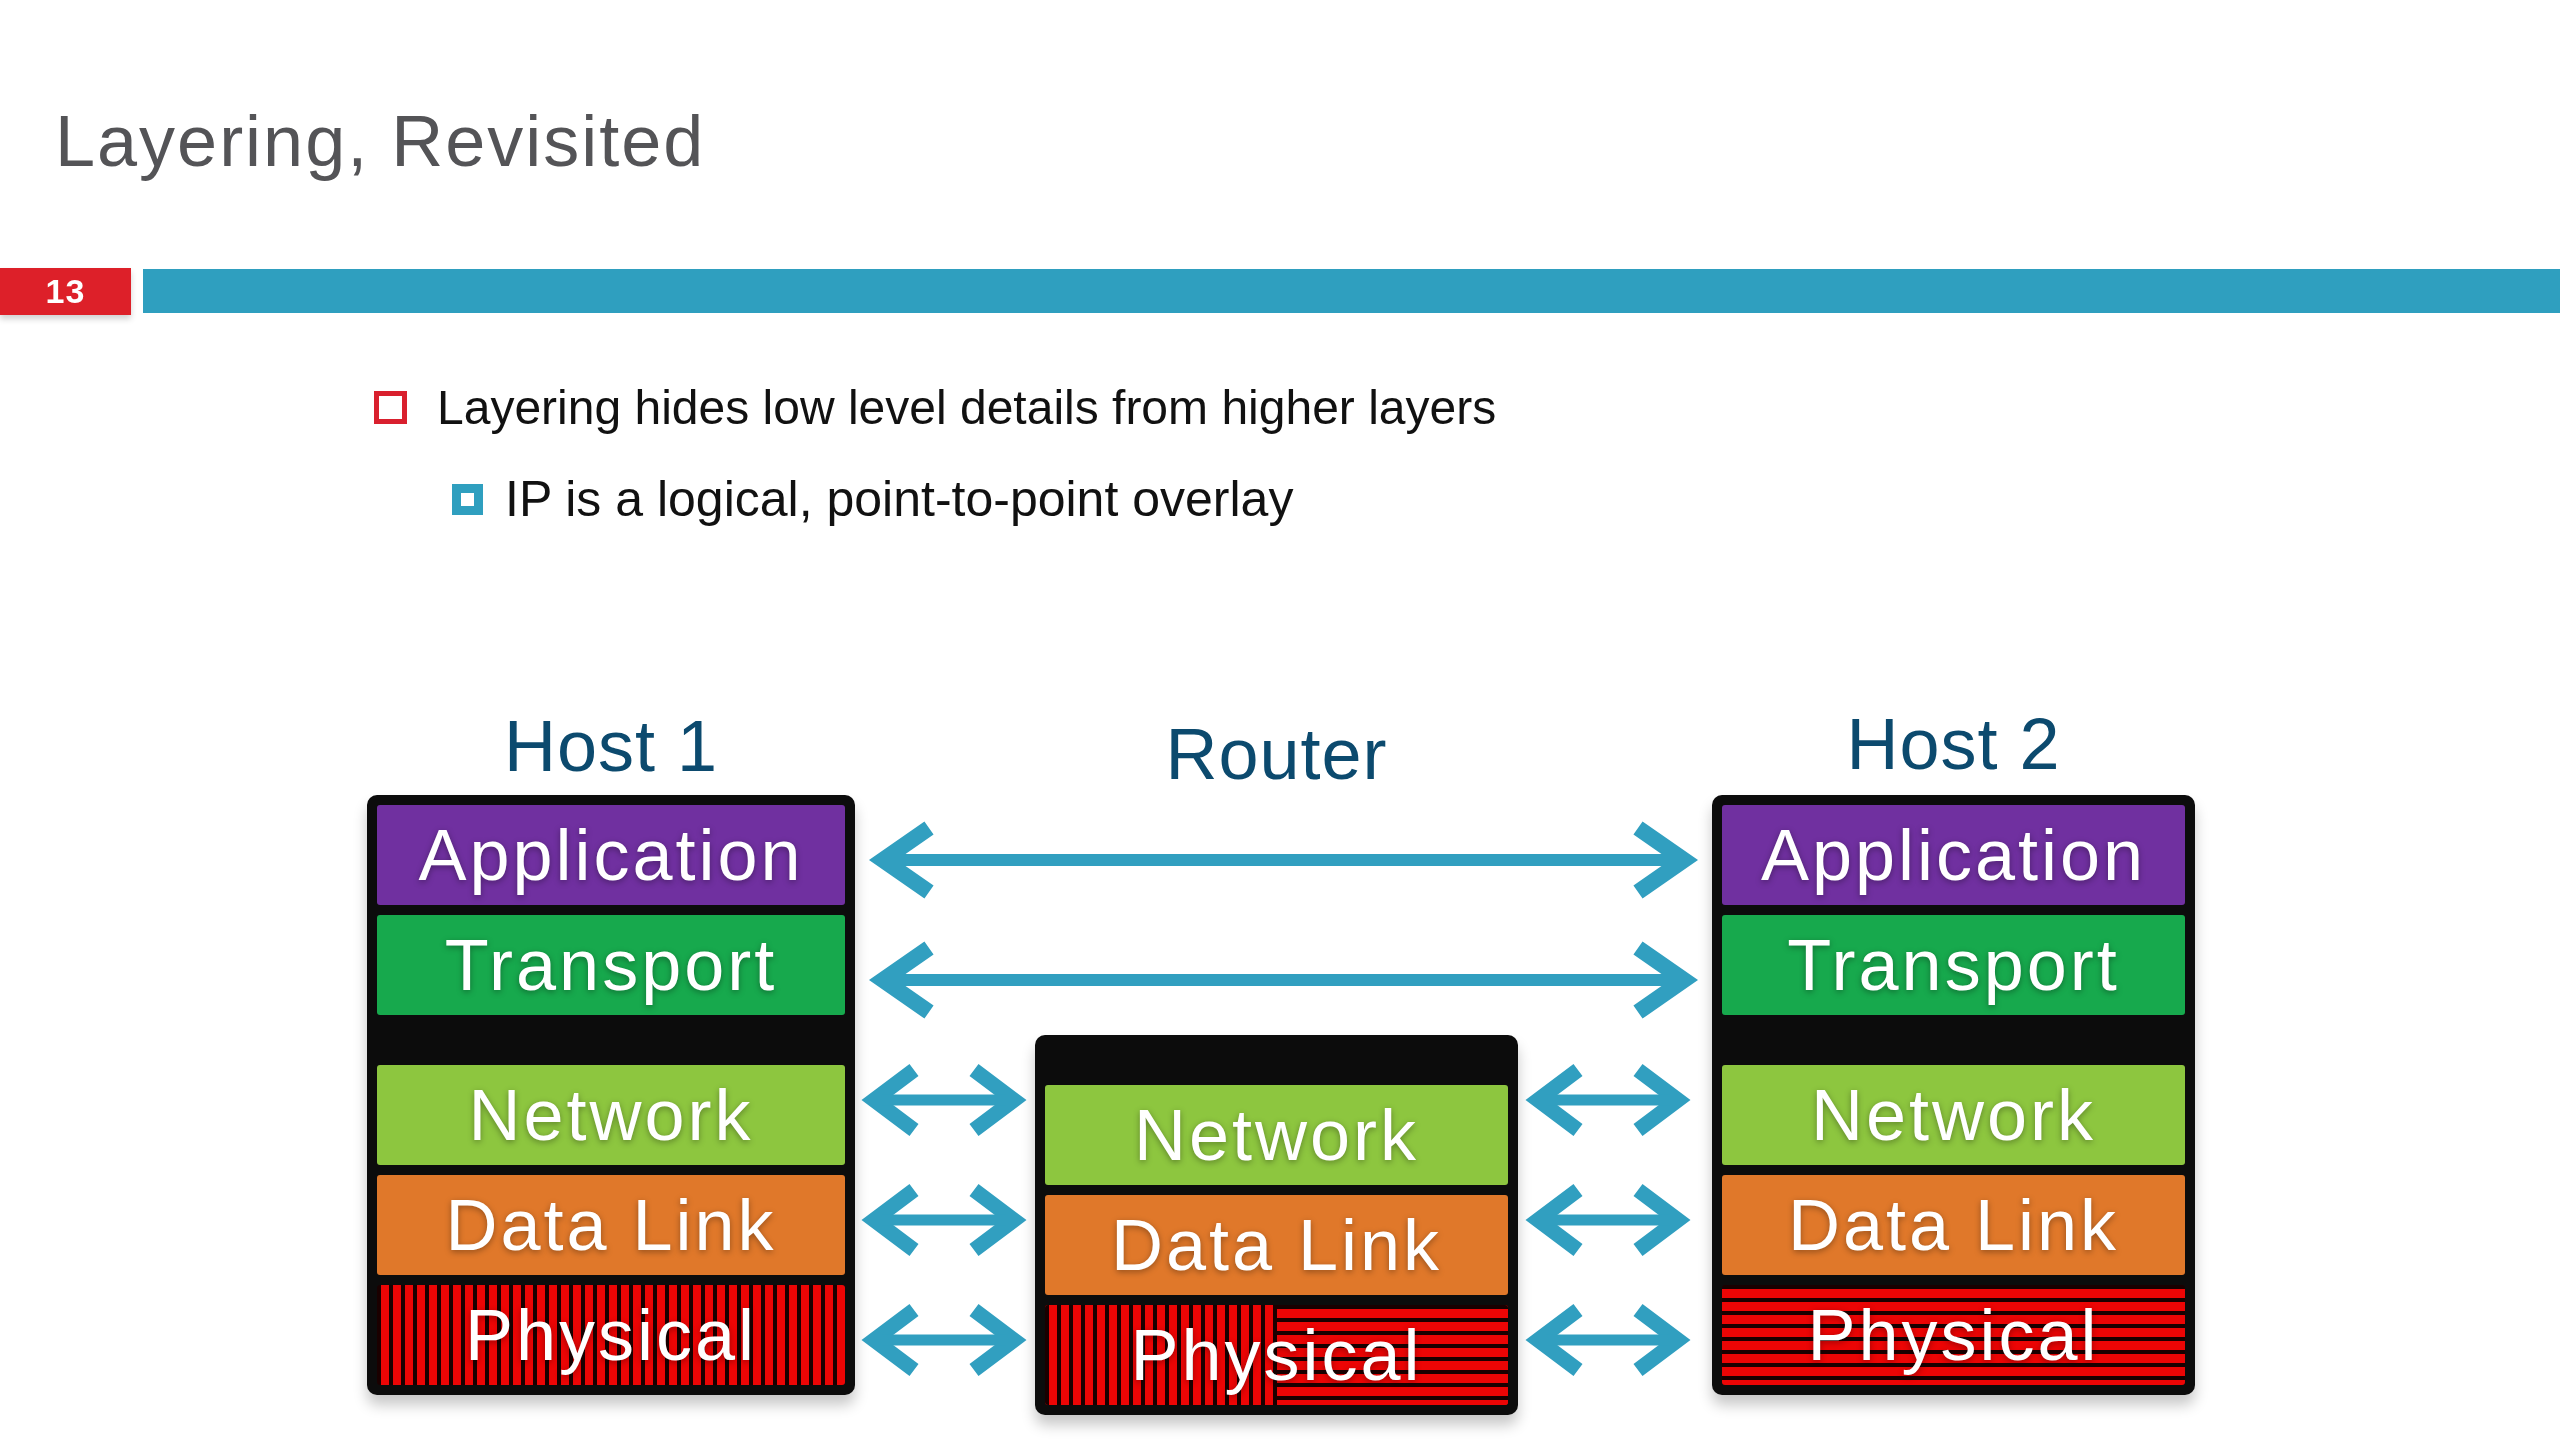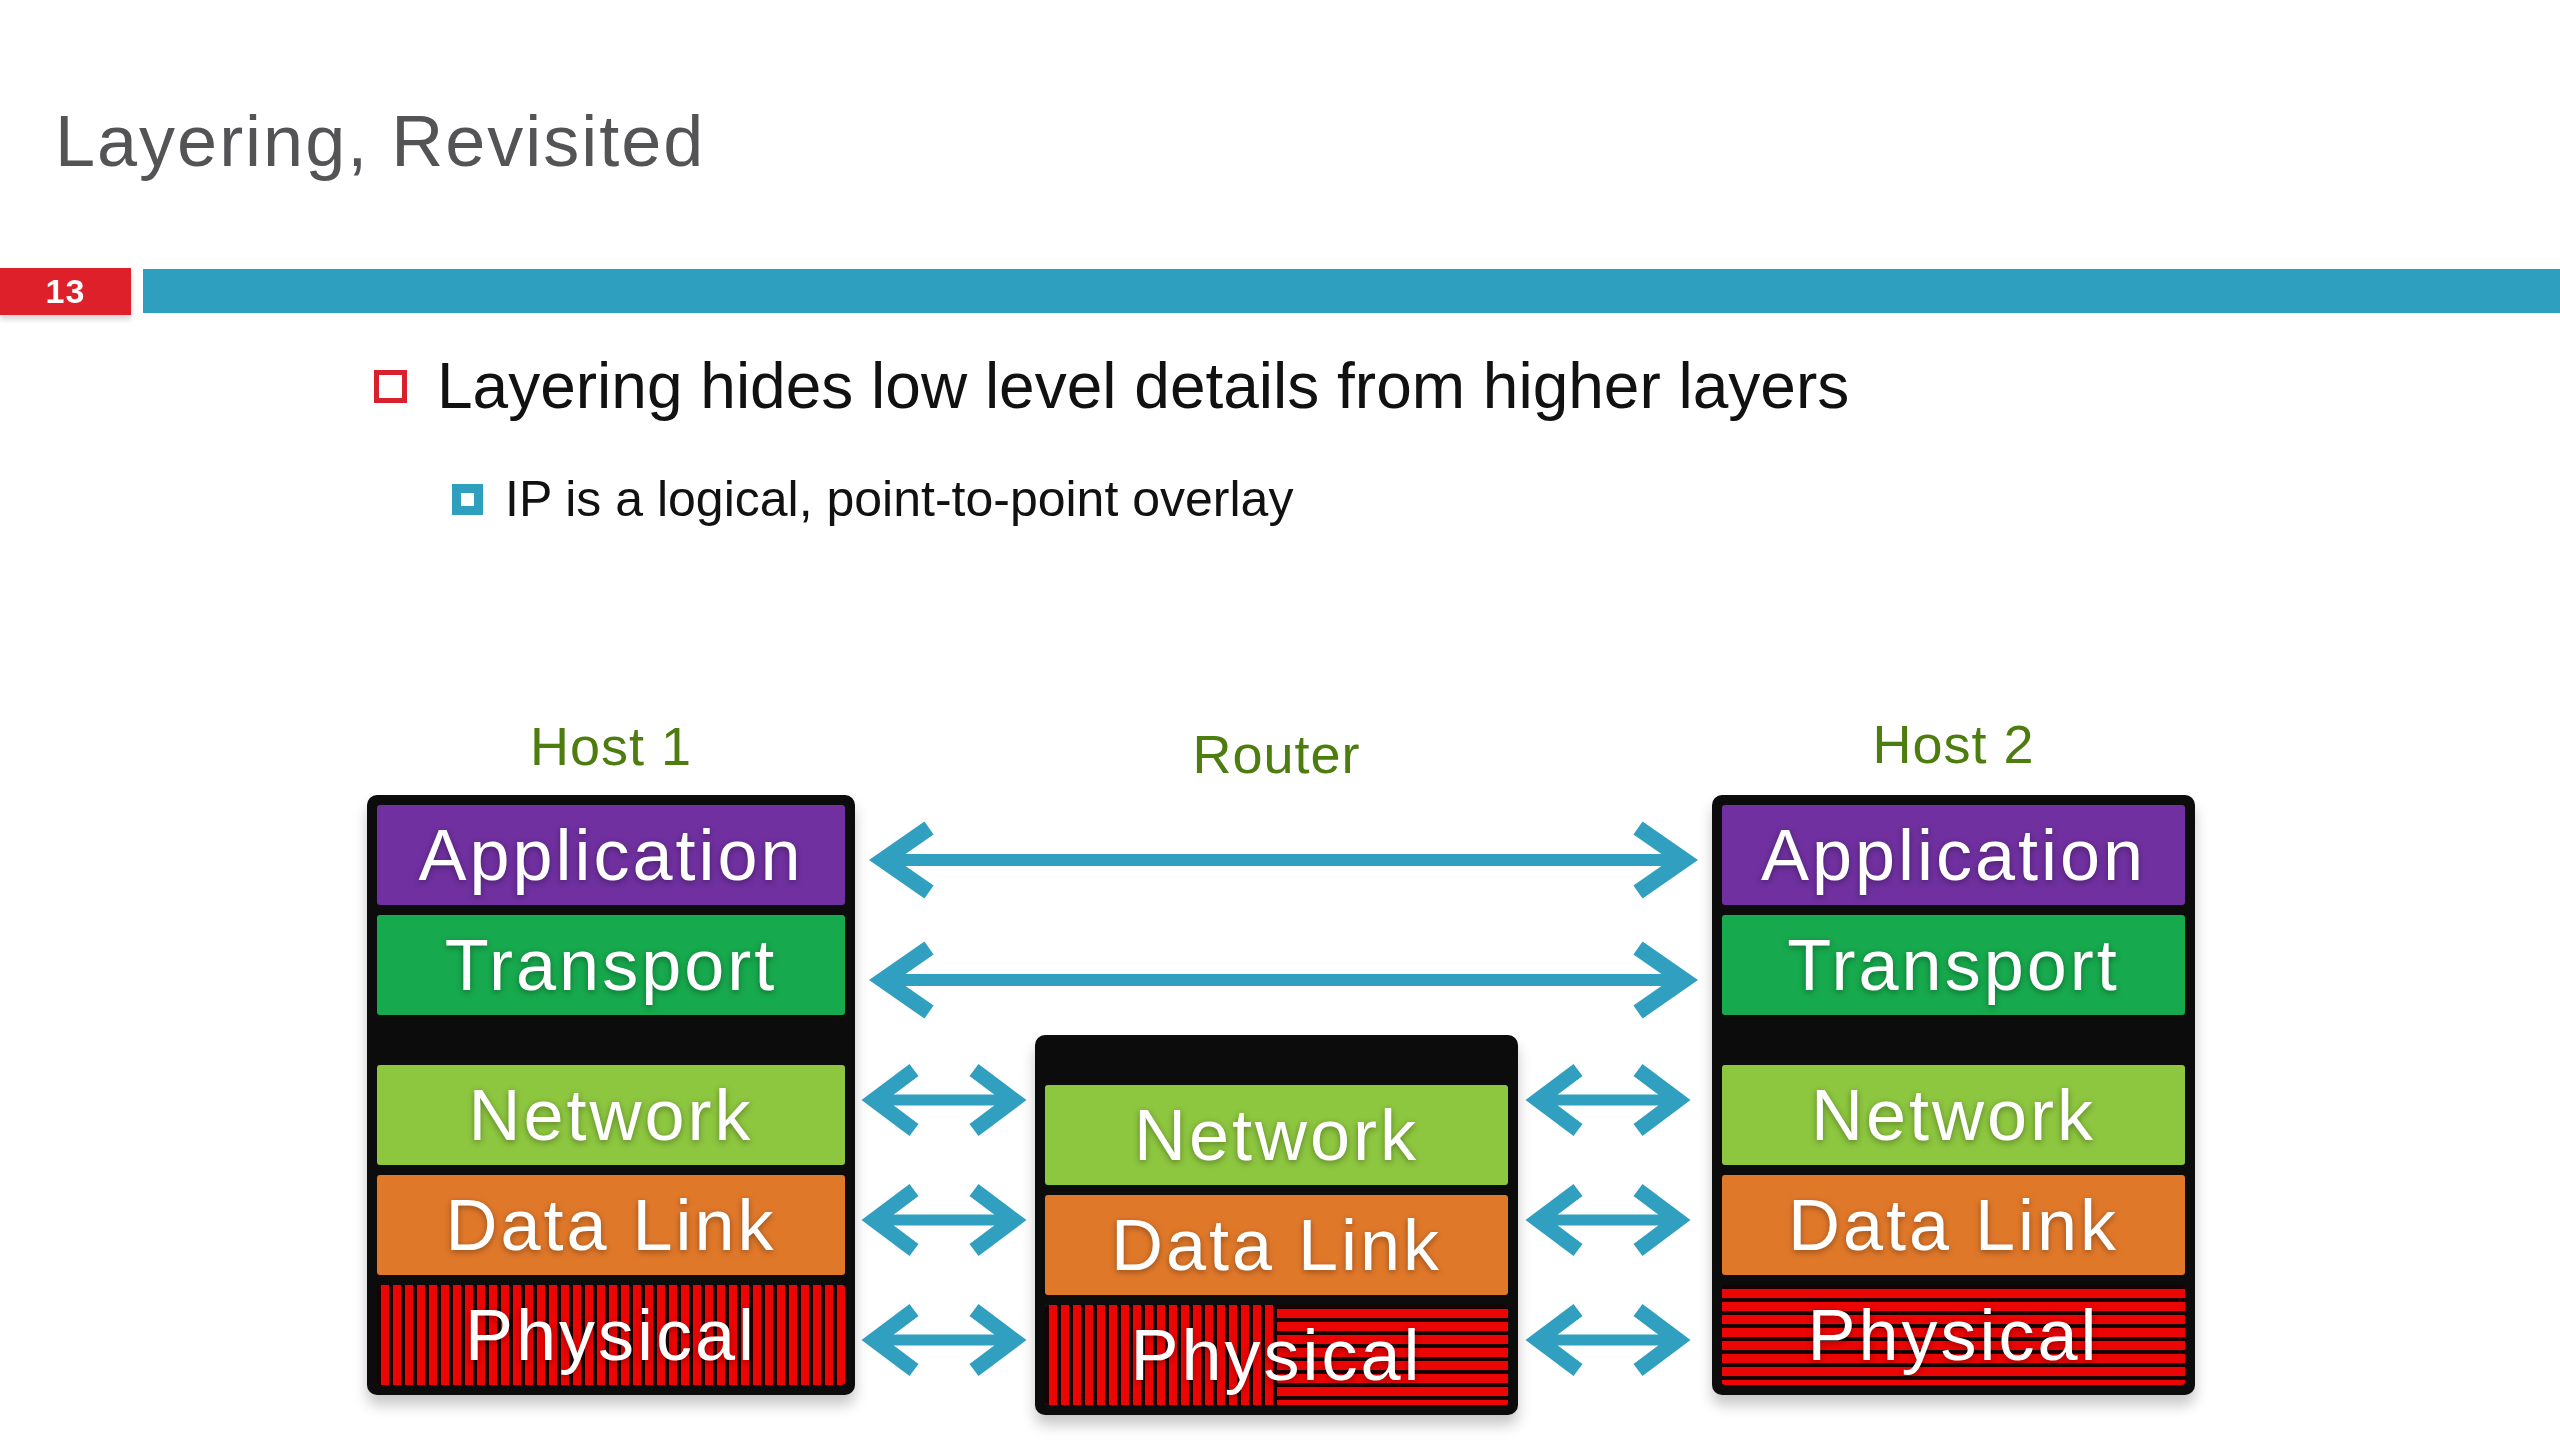--- a/index.html
+++ b/index.html
@@ -22,36 +22,36 @@
     box-shadow:0 4px 6px rgba(0,0,0,0.18);
   }
   .num-badge span { color:#ffffff; font-size:34px; font-weight:700; letter-spacing:1px; }
   .accent-bar {
     position:absolute; left:143px; top:269px; right:0; height:44px;
     background:#2f9fbf;
   }
 
   
   .bullet-row { position:absolute; display:flex; align-items:center; color:#111111; }
-  .bullet-main { left:374px; top:346px; height:80px; gap:30px; font-size:64px;justify-content:space-between; }
+  .bullet-main { left:374px; top:367px; height:80px; gap:30px; font-size:48px;justify-content:space-between; }
   .bullet-sub  { left:452px; top:459px; height:80px; gap:22px; font-size:50px; }
   .sq-outline {
     width:33px; height:33px; border:5px solid #d9202e; background:#ffffff;
     flex:0 0 auto;
   }
   .sq-filled {
     width:31px; height:31px; background:#2f9fbf;
     display:flex; align-items:center; justify-content:center; flex:0 0 auto;
   }
   .sq-filled i { display:block; width:13px; height:13px; background:#ffffff; }
 
   
   .col-label {
-    position:absolute; text-align:center; color:#4d7c0f;
-    font-size:54px; line-height:56px; font-weight:500; letter-spacing:1px;
+    position:absolute; text-align:center; color:#0c4a6e;
+    font-size:72px; line-height:56px; font-weight:500; letter-spacing:1px;
   }
   #host1-label  { left:367px;  width:488px; top:718px; }
   #router-label { left:1035px; width:483px; top:726px; }
   #host2-label  { left:1712px; width:483px; top:716px; }
 
   .stack {
     position:absolute; background:#0c0c0c; border-radius:10px; padding:10px;
     display:flex; flex-direction:column; gap:10px;
     box-shadow:0 10px 14px rgba(0,0,0,0.22);
   }

